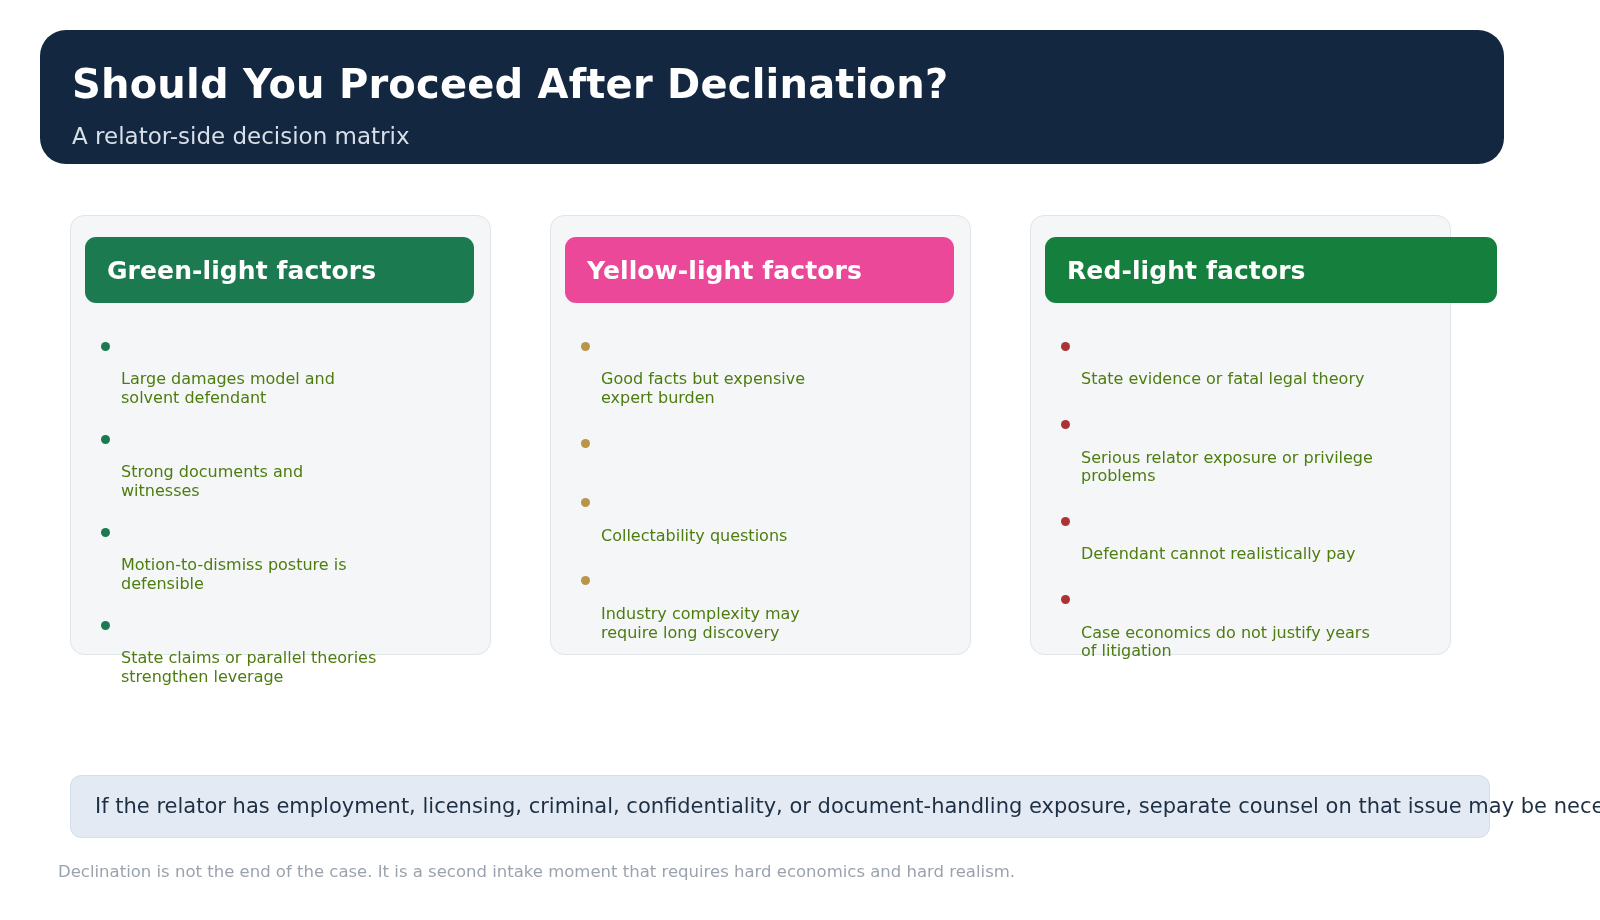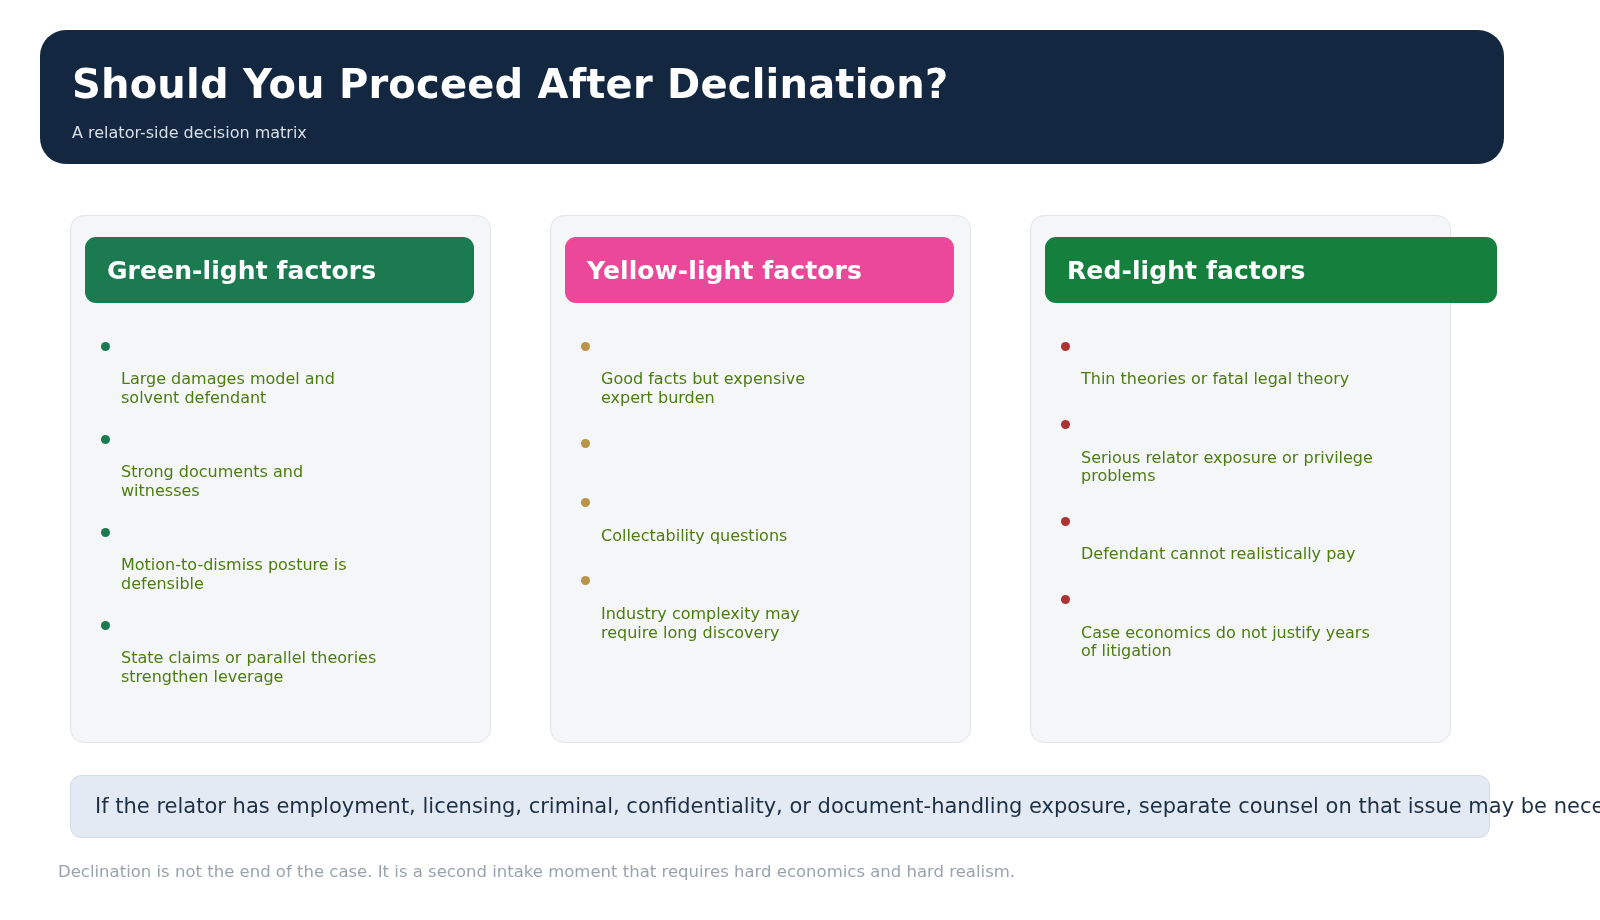--- a/index.html
+++ b/index.html
@@ -31,40 +31,40 @@
     color: #ffffff;
     font-size: 40px;
     font-weight: bold;
     letter-spacing: 0.2px;
     line-height: 1.1;
     margin: 0;
     white-space: nowrap;
   }
   .header-subtitle {
     color: #d9dfe8;
-    font-size: 16px;
+    font-size: 23px;
     font-weight: normal;
     margin-top: 17px;
     line-height: 1.2;
     white-space: nowrap;
   }
 
   
   .cards-row {
     position: absolute;
     left: 70px;
     top: 215px;
     width: 1460px;
     height: 530px;
     display: flex;
     gap: 59px;
   }
   .card {
     width: 421px;
-    height: 528px;
+    height: 440px;
     background: #f4f6f8;
     border: 1px solid #e1e5ea;
     border-radius: 14px;
     box-sizing: border-box;
     position: relative;
     flex: 0 0 auto;
   }
   .card-header {
     position: absolute;
     left: 14px;
@@ -218,21 +218,21 @@
     </ul>
   </div>
 
   <div class="card card-red">
     <div class="card-header">
       <span class="card-header-label">Red-light factors</span>
     </div>
     <ul class="bullet-list">
       <li class="bullet-item">
         <span class="bullet-dot"></span>
-        <span>Thin theories or fatal legal theory</span>
+        <span>State evidence or fatal legal theory</span>
       </li>
       <li class="bullet-item">
         <span class="bullet-dot"></span>
         <span>Serious relator exposure or privilege
 problems</span>
       </li>
       <li class="bullet-item">
         <span class="bullet-dot"></span>
         <span>Defendant cannot realistically pay</span>
       </li>

